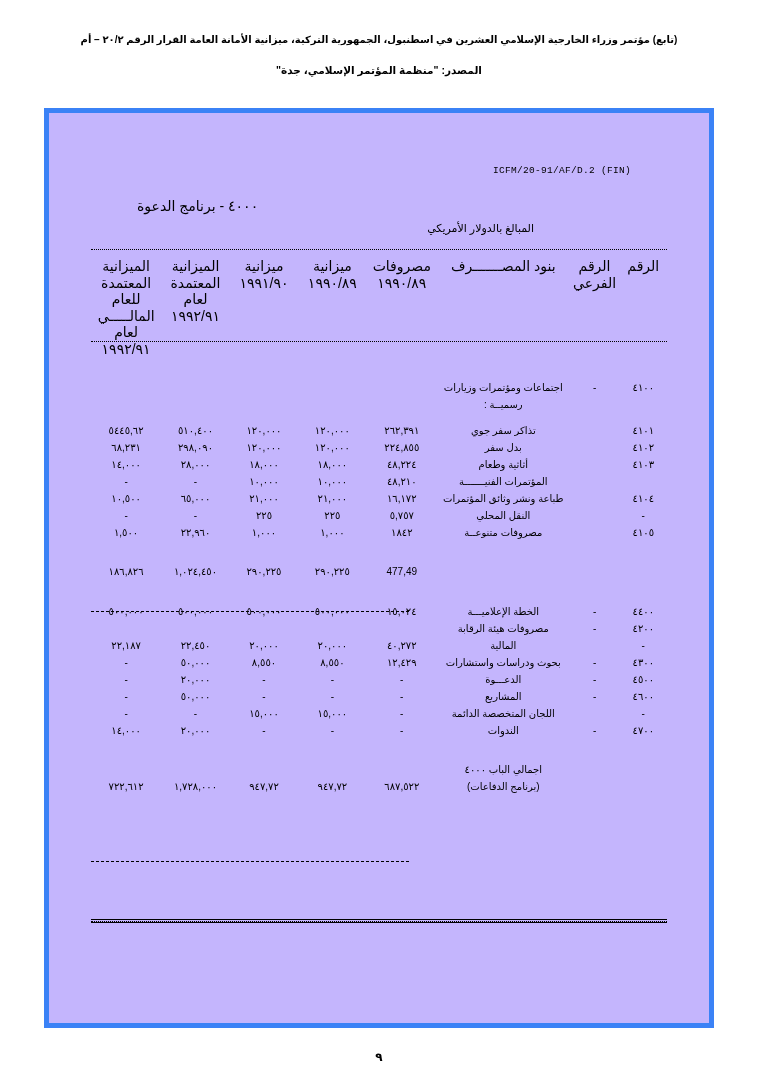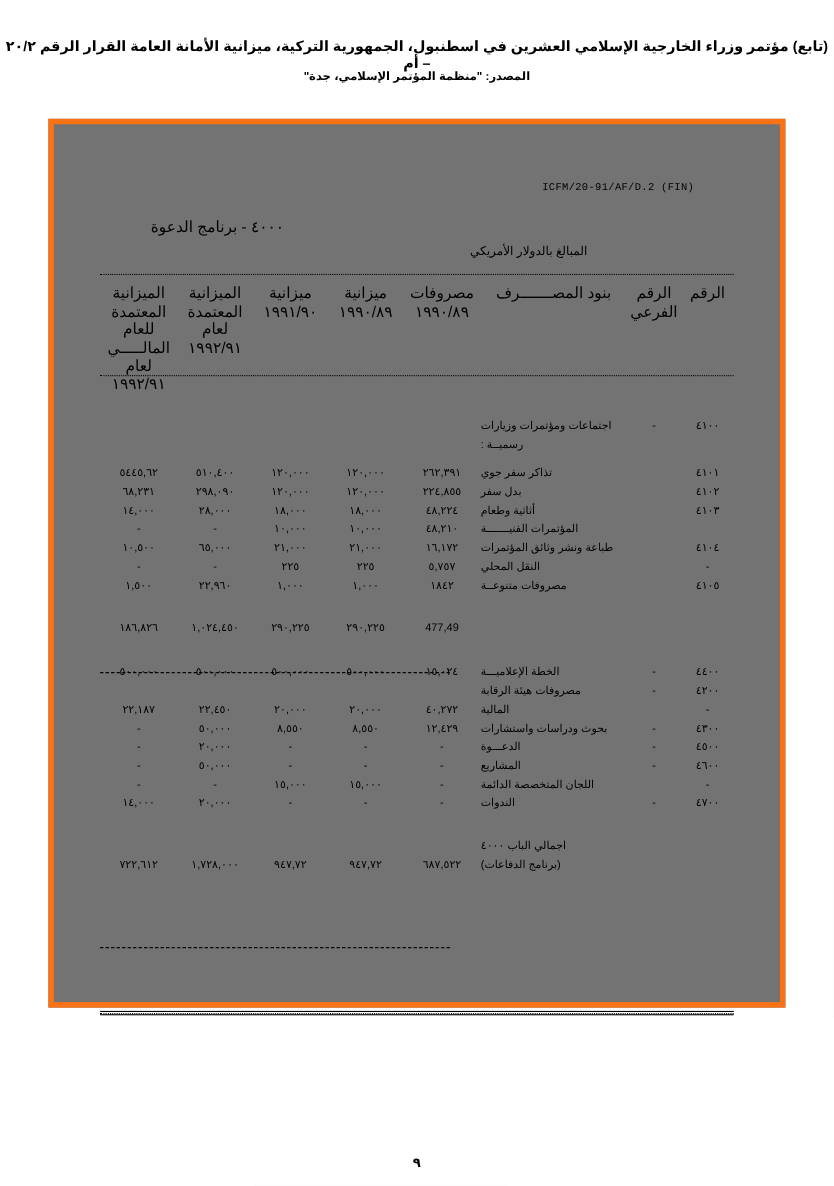--- a/index.html
+++ b/index.html
@@ -22,45 +22,45 @@
     box-sizing: border-box;
   }
   .doc-header {
     position: absolute;
     top: 34px;
     right: 0;
     left: 0;
     text-align: center;
     font-family: "Liberation Sans", "DejaVu Sans", sans-serif;
     font-weight: bold;
-    font-size: 13px;
+    font-size: 10px;
     color: #000;
     direction: rtl;
   }
   .doc-source {
     position: absolute;
     top: 64px;
     right: 0;
     left: 0;
     text-align: center;
     font-family: "Liberation Sans", "DejaVu Sans", sans-serif;
     font-weight: bold;
     font-size: 10.5px;
     color: #000;
     direction: rtl;
   }
   .green-frame {
     position: absolute;
     top: 108px;
     left: 44px;
     width: 670px;
-    height: 808px;
-    border: 5px solid #f97316;
+    height: 920px;
+    border: 5px solid #3b82f6;
     box-sizing: border-box;
-    background: #737373;
+    background: #c4b5fd;
   }
   .inner {
     position: absolute;
     top: 0;
     left: 0;
     right: 0;
     bottom: 0;
     padding: 0;
   }
   .docnum {
@@ -131,21 +131,21 @@
     font-family: "Liberation Sans", "DejaVu Sans", sans-serif;
     font-size: 10px;
   }
   table.budget td, table.budget th {
     padding: 0;
     vertical-align: top;
     font-weight: normal;
   }
   .c-num { width: 52px; text-align: center; margin-top: 44px; }
   .c-sub { width: 52px; text-align: center; }
-  .c-desc { width: 148px; text-align: left; padding-right: 4px; }
+  .c-desc { width: 148px; text-align: center; padding-right: 4px; }
   .c-val { width: 74px; text-align: center; }
   thead td {
     line-height: 16.5px;
     font-size: 14px;
     text-align: center;
   }
   .hdr-desc { text-align: center; }
   .rowline td { line-height: 17px; height: 17px; }
   .spacer td { height: 9px; line-height: 9px; }
   .bigspacer td { height: 22px; line-height: 22px; }

